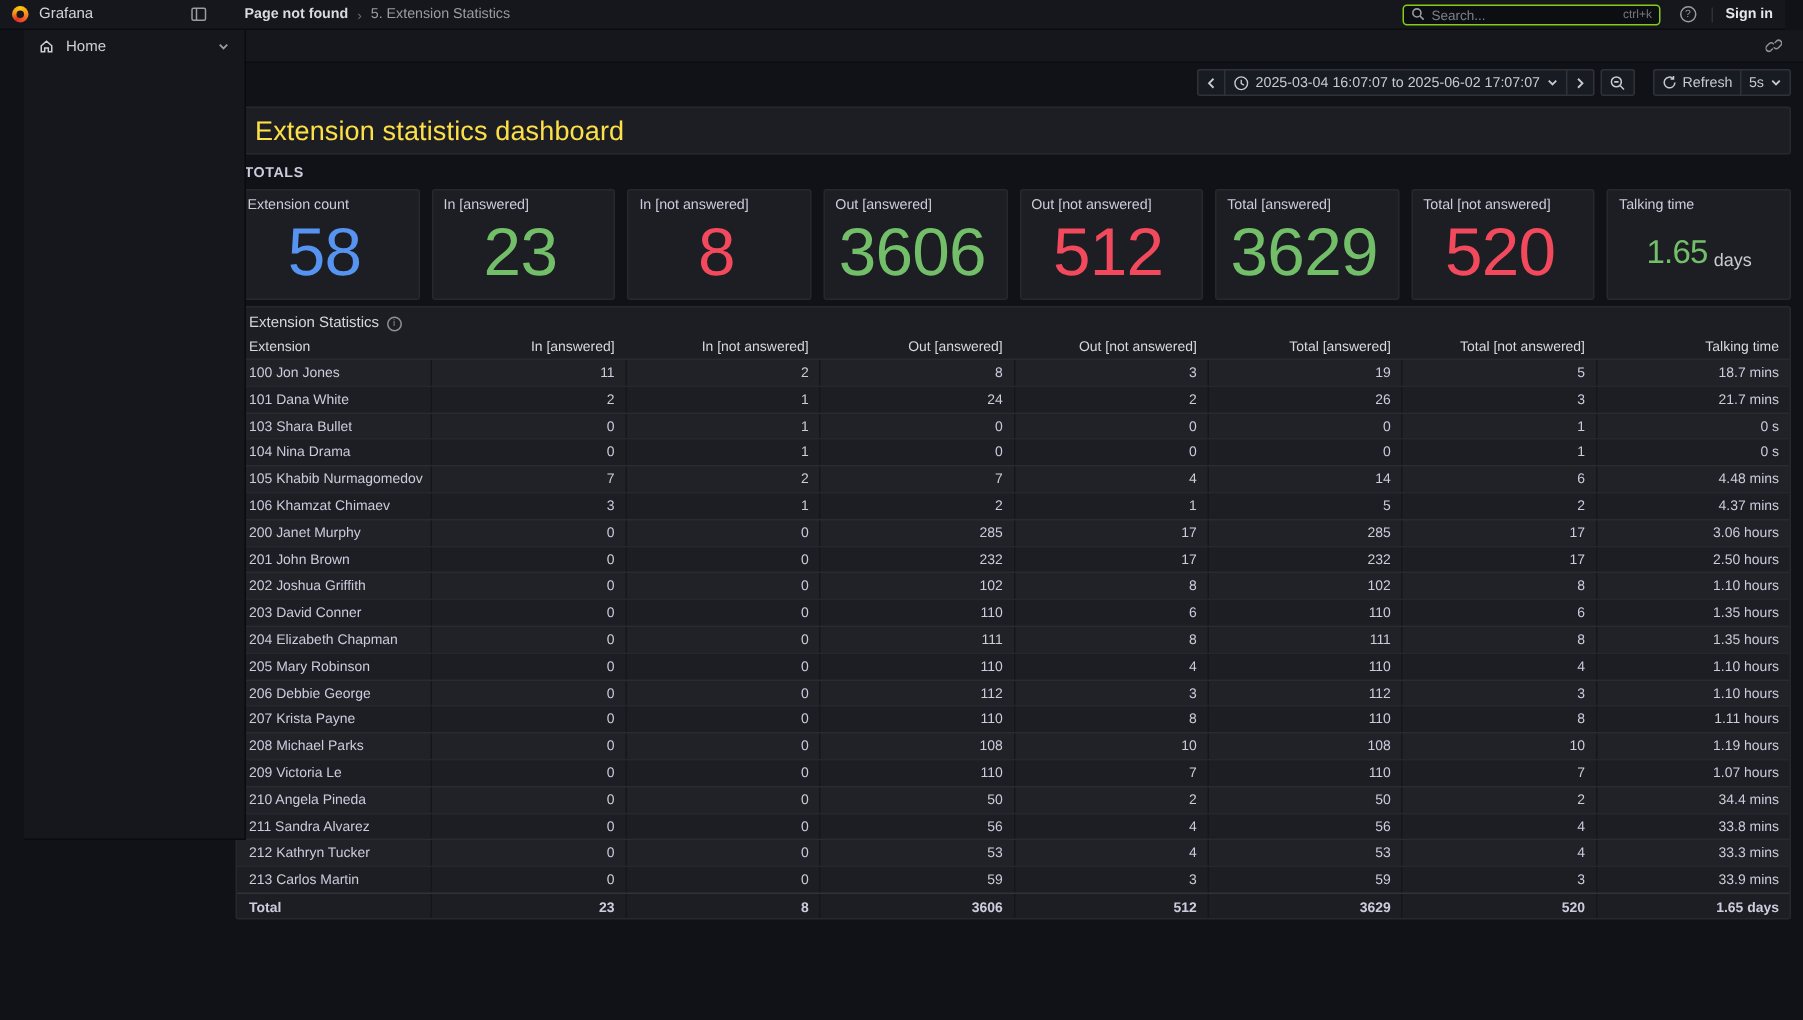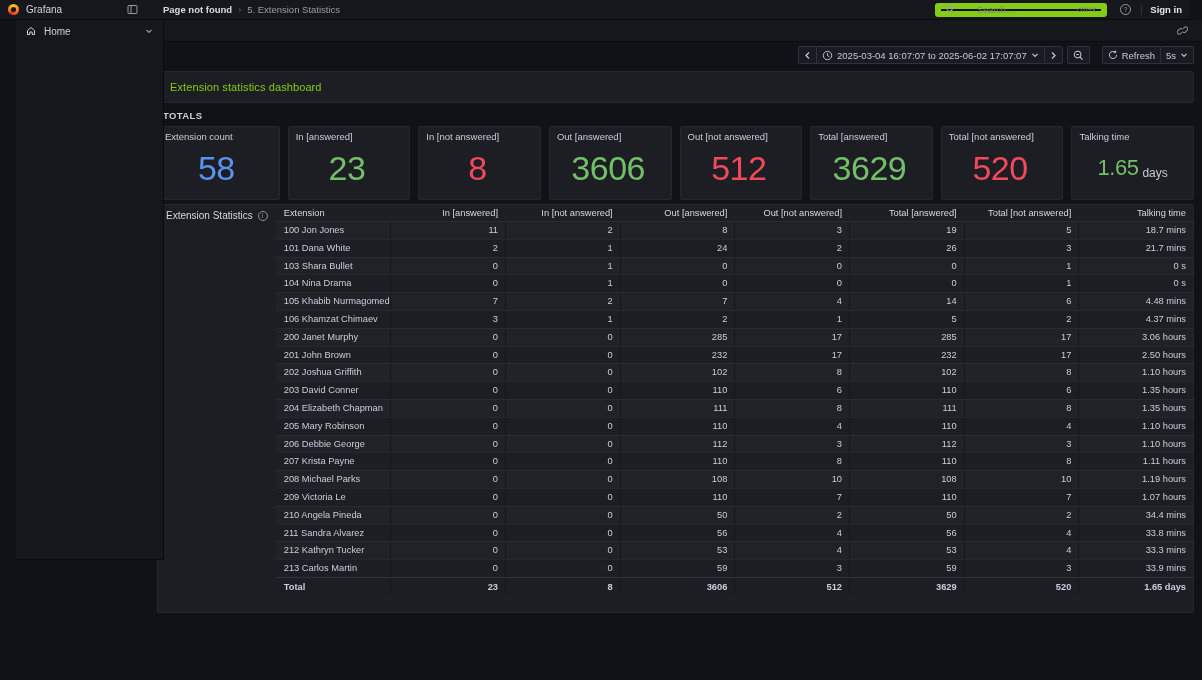--- a/index.html
+++ b/index.html
@@ -23,22 +23,22 @@
   .logo::after{ content:''; position:absolute; inset:3px; border-radius:50%; background:#16171c; }
   .brand-label{ font-size:10px; font-weight:500; color:#d3d4d9; margin-left:7px; flex:1; }
   .icon-btn{ display:flex; align-items:center; justify-content:center; width:16px; height:16px;
     color:#9a9ca3; cursor:pointer; border-radius:2px; flex:none; }
   .breadcrumb{ display:flex; align-items:center; gap:6px; font-size:9.5px; margin-left:15px; white-space:nowrap; }
   .crumb-current{ font-weight:600; color:#dadbe0; }
   .crumb-sep{ color:#6e7077; font-size:9px; }
   .crumb-page{ color:#9a9ca3; }
   .topbar-spacer{ flex:1; }
   .search-box{
-    width:172px; height:14px; background:#0c0e12; border:6px solid #84cc16; border-radius:3px;
-    display:flex; align-items:center; padding:0 5px; gap:22px; margin-right:10px;
+    width:172px; height:14px; background:#0c0e12; border:1px solid #84cc16; border-radius:3px;
+    display:flex; align-items:center; padding:0 5px; gap:4px; margin-right:10px;
   }
   .search-box input{
     background:transparent; border:none; outline:none; color:#ccccdc; font-size:9px; flex:1; width:10px;
     font-family:inherit;
   }
   .search-box input::placeholder{ color:#7d8087; }
   .kbd{ font-size:8px; color:#74777e; white-space:nowrap; }
   .circle-icon{ width:11px; height:11px; border:1px solid #9a9ca3; border-radius:50%;
     font-size:7px; line-height:9px; text-align:center; color:#9a9ca3; display:inline-block; }
   .v-divider{ width:1px; height:10px; background:#2e3036; margin:0 8px; }
@@ -70,37 +70,37 @@
   .btn-group{ display:flex; }
   .btn-group .btn{ border-radius:0; border-right-width:0; }
   .btn-group .btn:first-child{ border-radius:2px 0 0 2px; }
   .btn-group .btn:last-child{ border-radius:0 2px 2px 0; border-right-width:1px; }
   .tp-gap{ width:4px; }
   .fw500{ font-weight:500; }
 
   
   .panel{ position:absolute; background:#1c1e24; border:1px solid #26282f; border-radius:2px; }
   .title-panel{ left:9px; top:29px; width:1037px; height:32px; display:flex; align-items:center; padding:0 12px; }
-  .dash-title{ font-size:11px; color:#84cc16; font-weight:400; letter-spacing:0.1px; }
+  .dash-title{ font-size:18px; color:#fde047; font-weight:400; letter-spacing:0.1px; }
 
   .row-header{ position:absolute; left:9px; top:66px; width:1037px; height:15px;
     display:flex; align-items:center; cursor:pointer; }
   .row-header .label{ font-size:9.5px; font-weight:600; color:#ccccdc; letter-spacing:0.4px; padding-left:6px; }
 
   
   .stats-row{ position:absolute; left:9px; top:84px; width:1037px; height:74px; display:flex; gap:8px; }
   .stat{ flex:1; background:#1c1e24; border:1px solid #26282f; border-radius:2px; position:relative; }
   .stat-title{ position:absolute; top:4px; left:7px; font-size:9.5px; color:#ccccdc; }
   .stat-value{ position:absolute; inset:10px 0 0 0; display:flex; align-items:center; justify-content:center; }
-  .stat-value .num{ font-size:34px; font-weight:500; letter-spacing:-0.5px; }
+  .stat-value .num{ font-size:45px; font-weight:500; letter-spacing:-0.5px; }
   .stat-value .unit{ font-size:12px; color:#c7cbd1; margin-left:4px; margin-top:10px; }
   .stat:last-child .num{ font-size:22px; }
 
   
-  .table-panel{ left:9px; top:162px; width:1037px; height:409px; display:flex; flex-direction:row; }
+  .table-panel{ left:9px; top:162px; width:1037px; height:409px; display:flex; flex-direction:column; }
   .tbl-header-bar{ height:18px; flex:none; display:flex; align-items:center; gap:5px; padding:3px 8px 0; }
   .tbl-title{ font-size:10px; font-weight:500; color:#d6d7dc; }
   .info-icon{ width:10px; height:10px; border:1px solid #8e9096; border-radius:50%;
     font-size:6.5px; line-height:8px; text-align:center; color:#8e9096; font-style:normal; }
   .tbl{ flex:1; display:flex; flex-direction:column; overflow:hidden; padding-bottom:2px; }
   .trow{ display:grid; grid-template-columns:repeat(8,1fr); align-items:center; height:17.8px; flex:none; }
   .trow span{ font-size:9.3px; text-align:right; padding-right:7px; border-left:1px solid #14161b;
     overflow:hidden; white-space:nowrap; line-height:17.8px; height:100%; }
   .trow span:first-child{ text-align:left; padding-left:8px; border-left:none; }
   .thead{ height:16px; }

